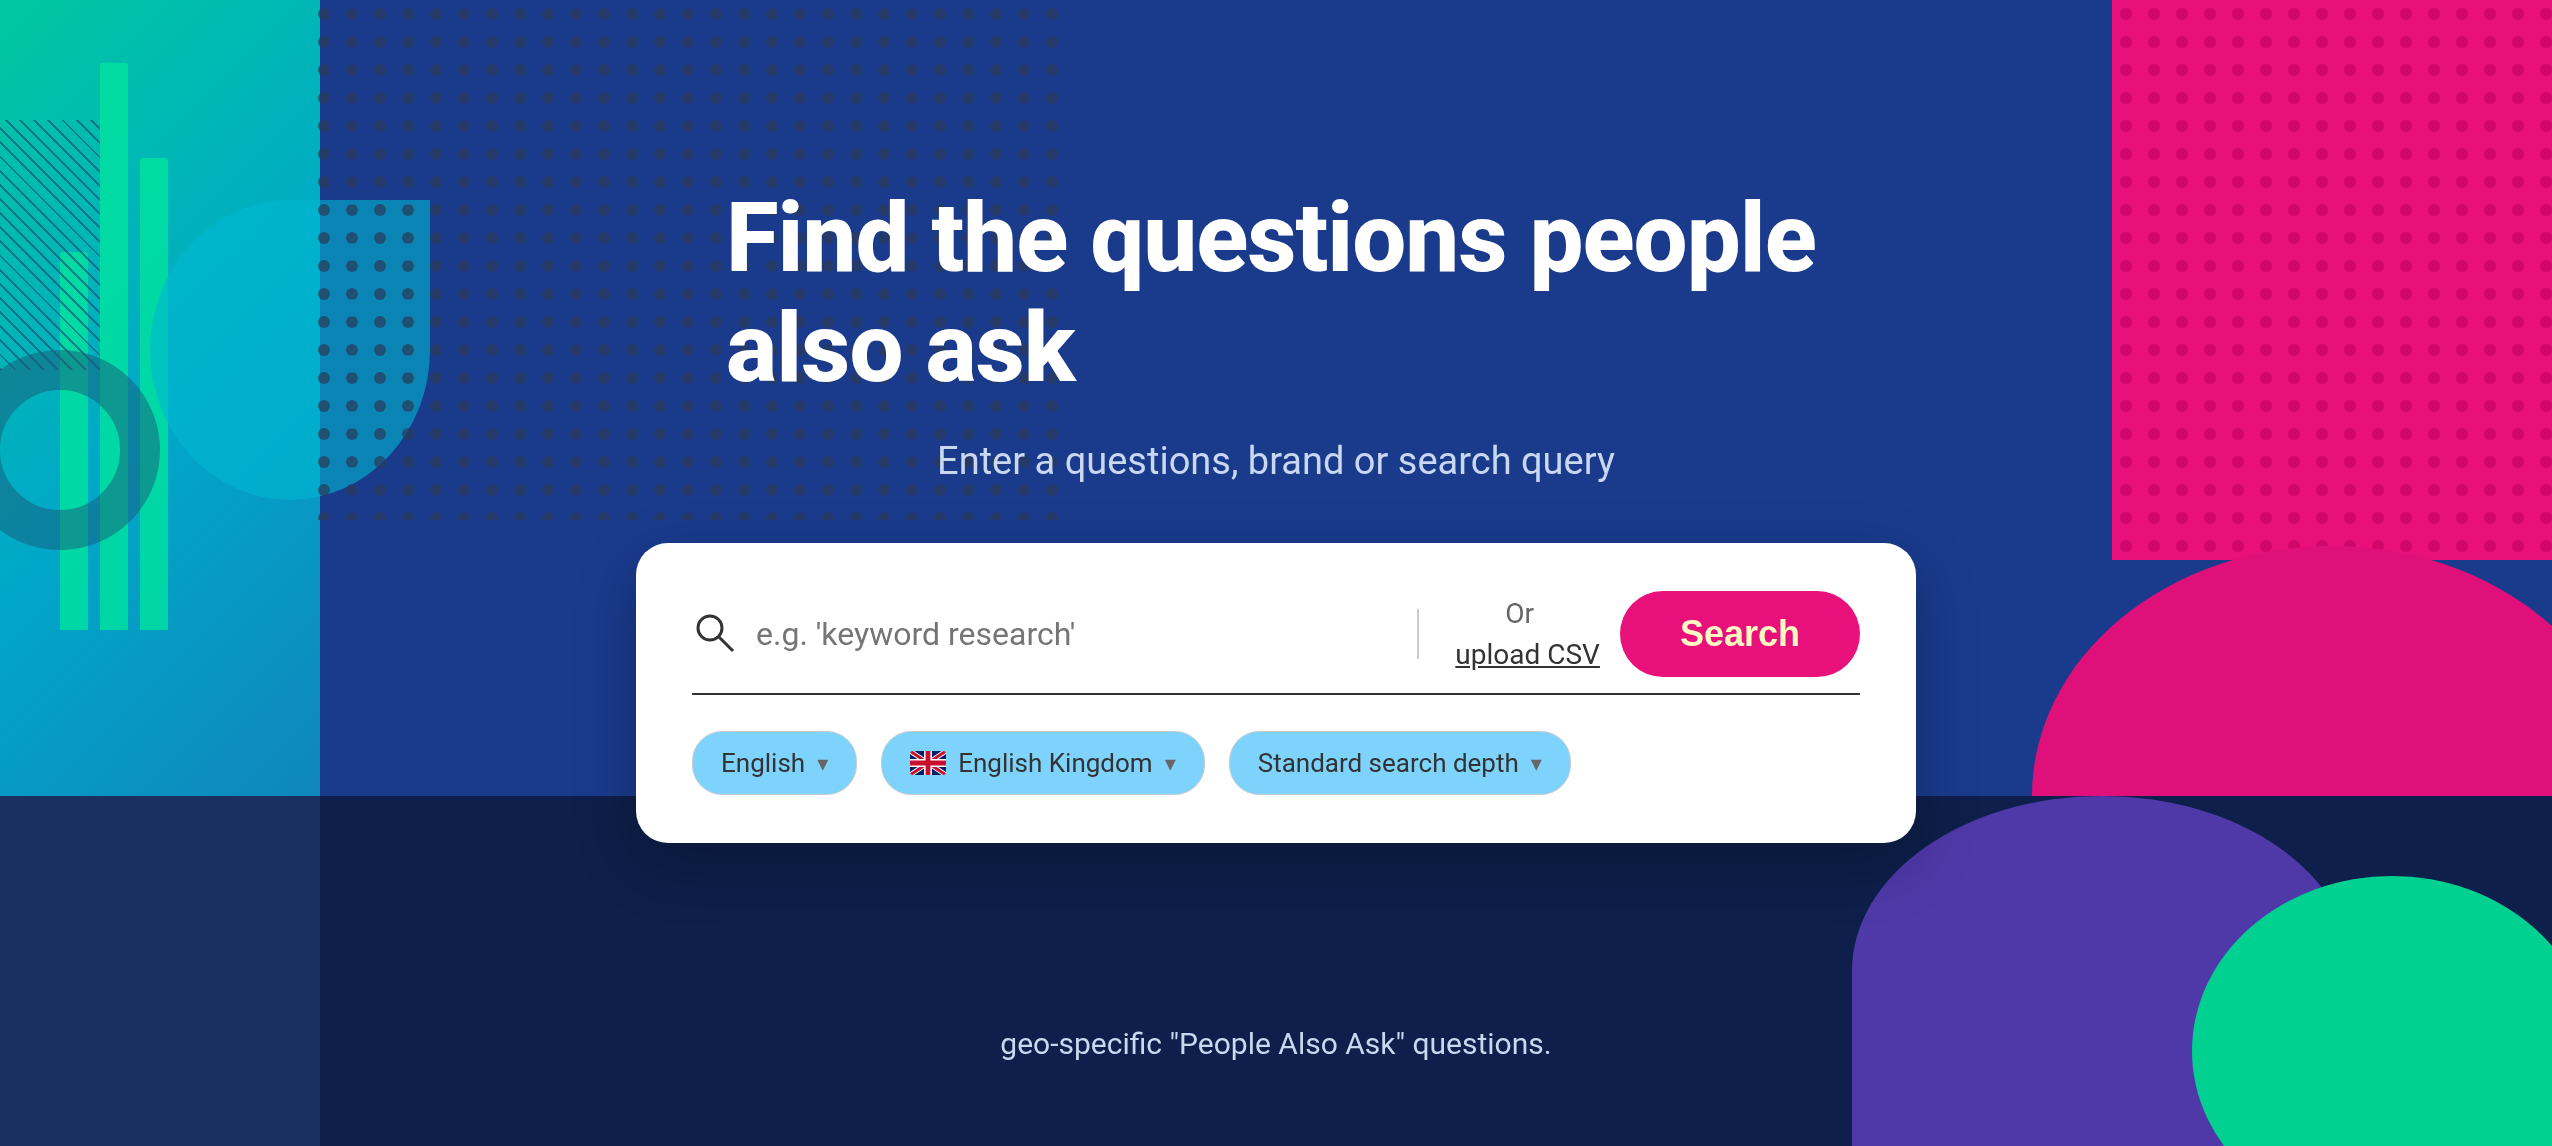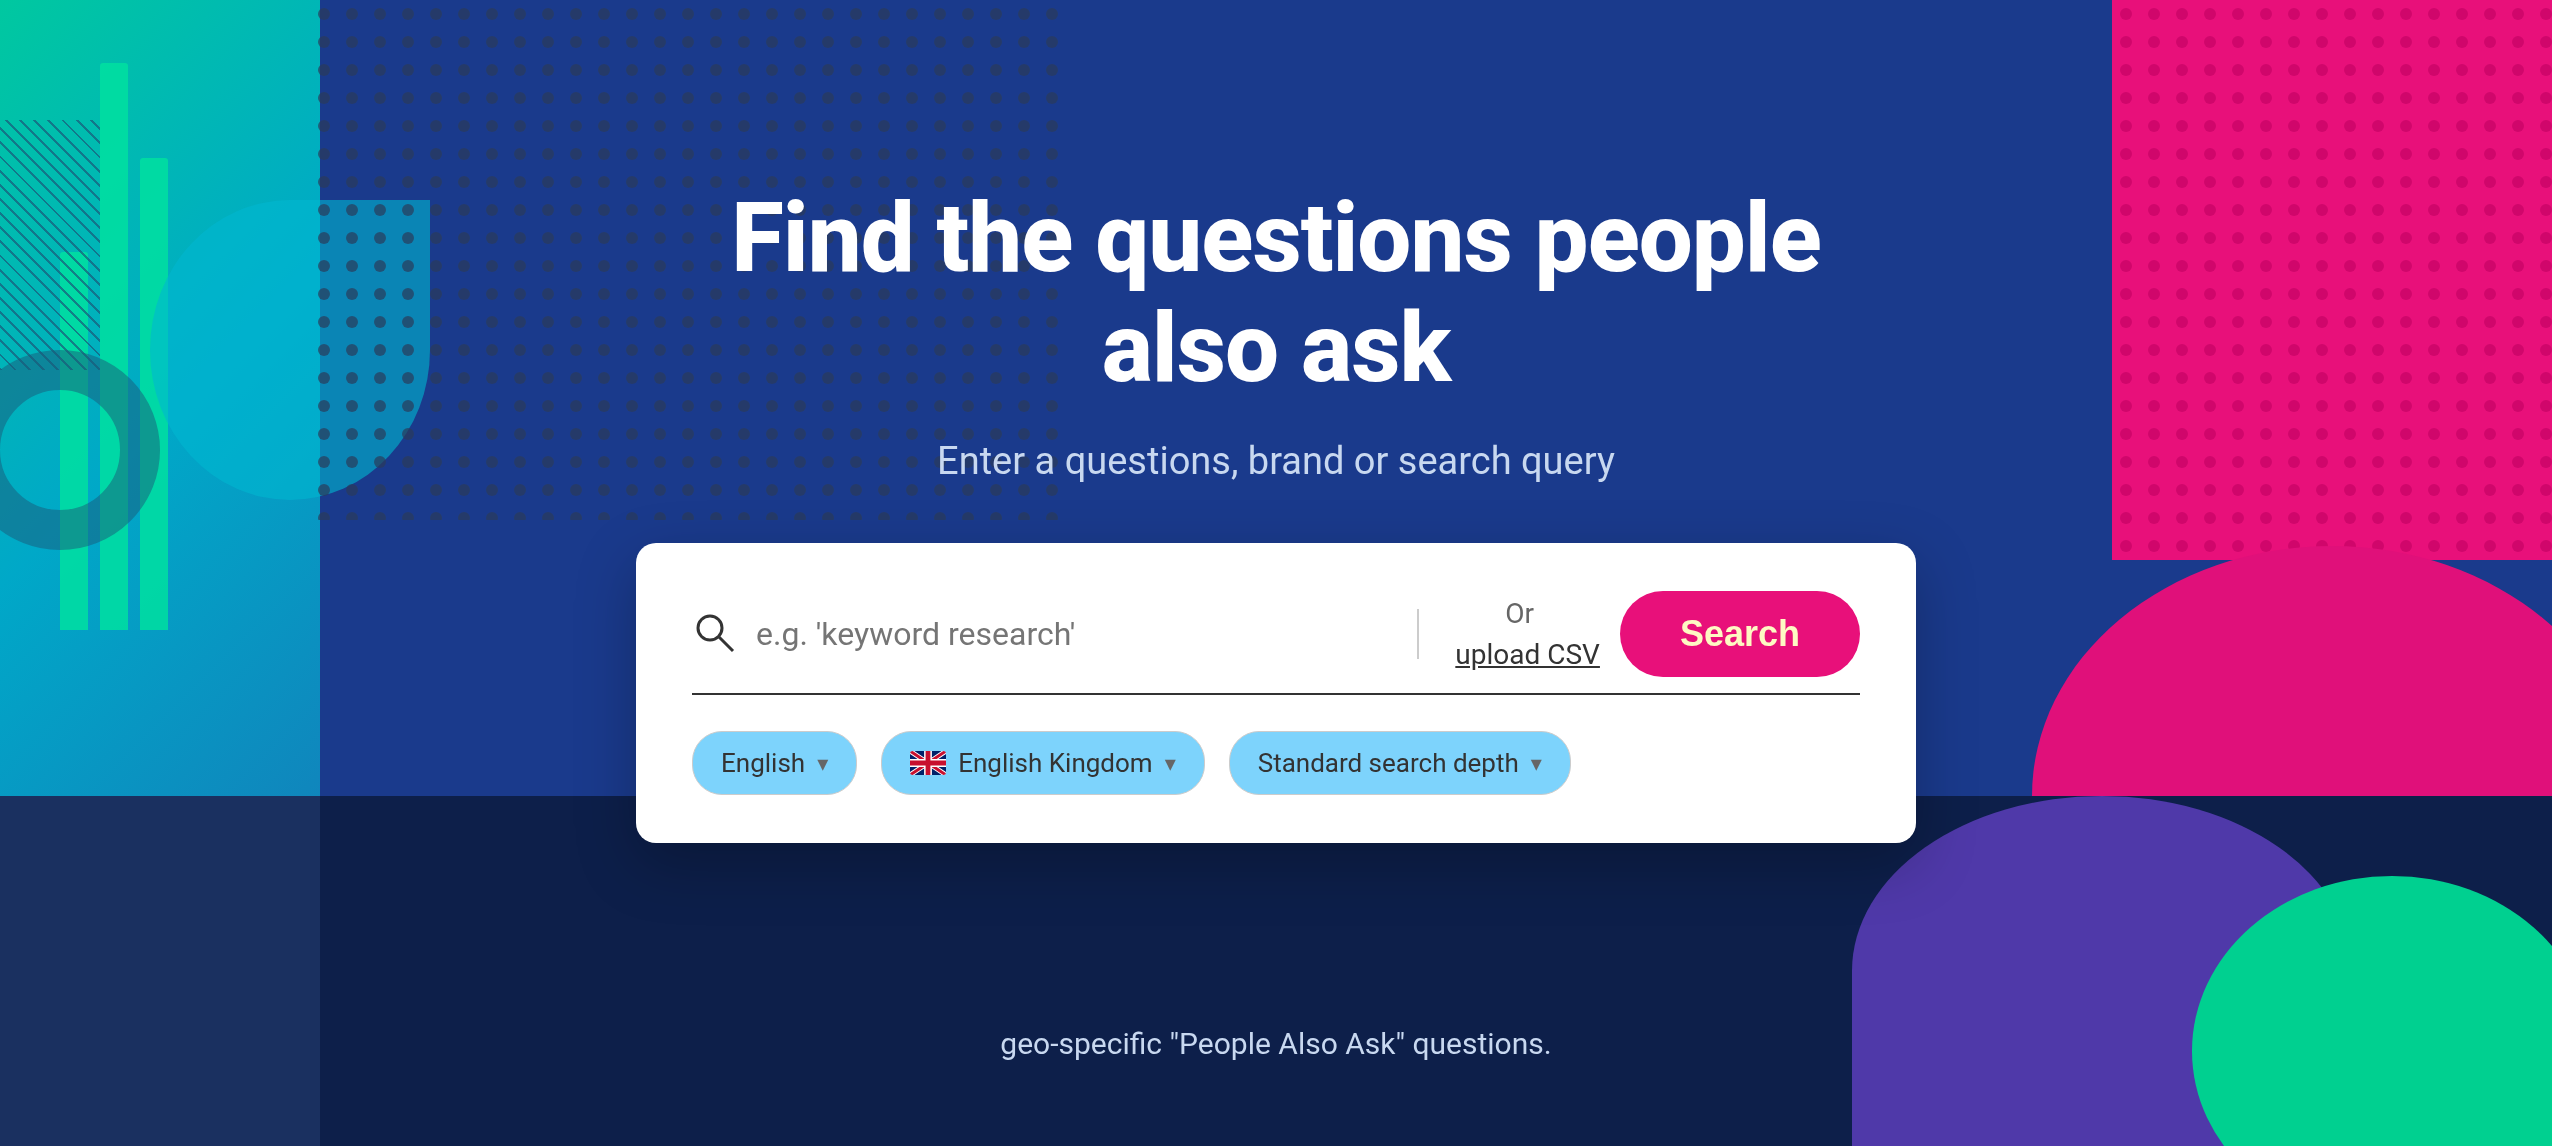--- a/index.html
+++ b/index.html
@@ -199,38 +199,38 @@
       flex-direction: column;
       align-items: center;
       width: 100%;
       margin-top: -120px;
     }
 
     .hero-title {
       color: #ffffff;
       font-size: 96px;
       font-weight: 800;
-      text-align: center;
+      text-align: left;
       line-height: 1.15;
       max-width: 1100px;
       margin-bottom: 36px;
       letter-spacing: -1px;
     }
 
     .hero-subtitle {
       color: #c8d8f0;
       font-size: 38px;
       text-align: center;
       margin-bottom: 60px;
       font-weight: 400;
     }
 
     .search-card {
       background: #ffffff;
-      border-radius: 20px;
+      border-radius: 32px;
       padding: 48px 56px;
       width: 1280px;
       box-shadow: 0 20px 60px rgba(0,0,0,0.25);
     }
 
     .search-row {
       display: flex;
       align-items: center;
       border-bottom: 2px solid #333;
       padding-bottom: 16px;

